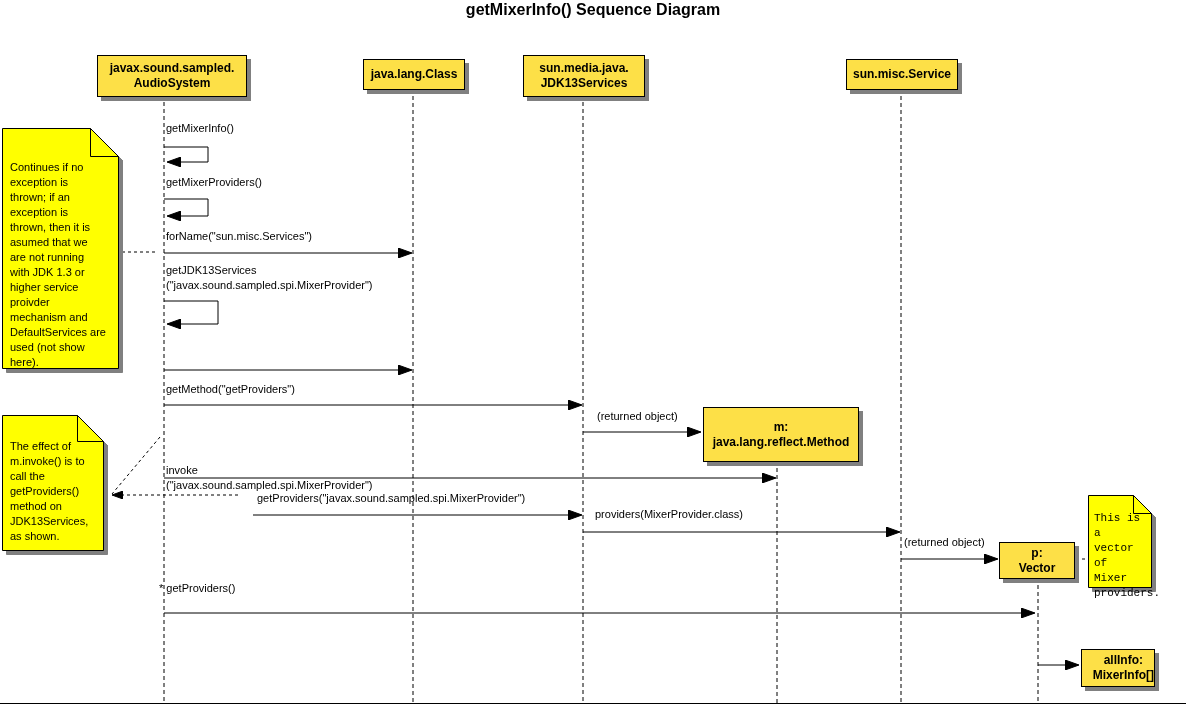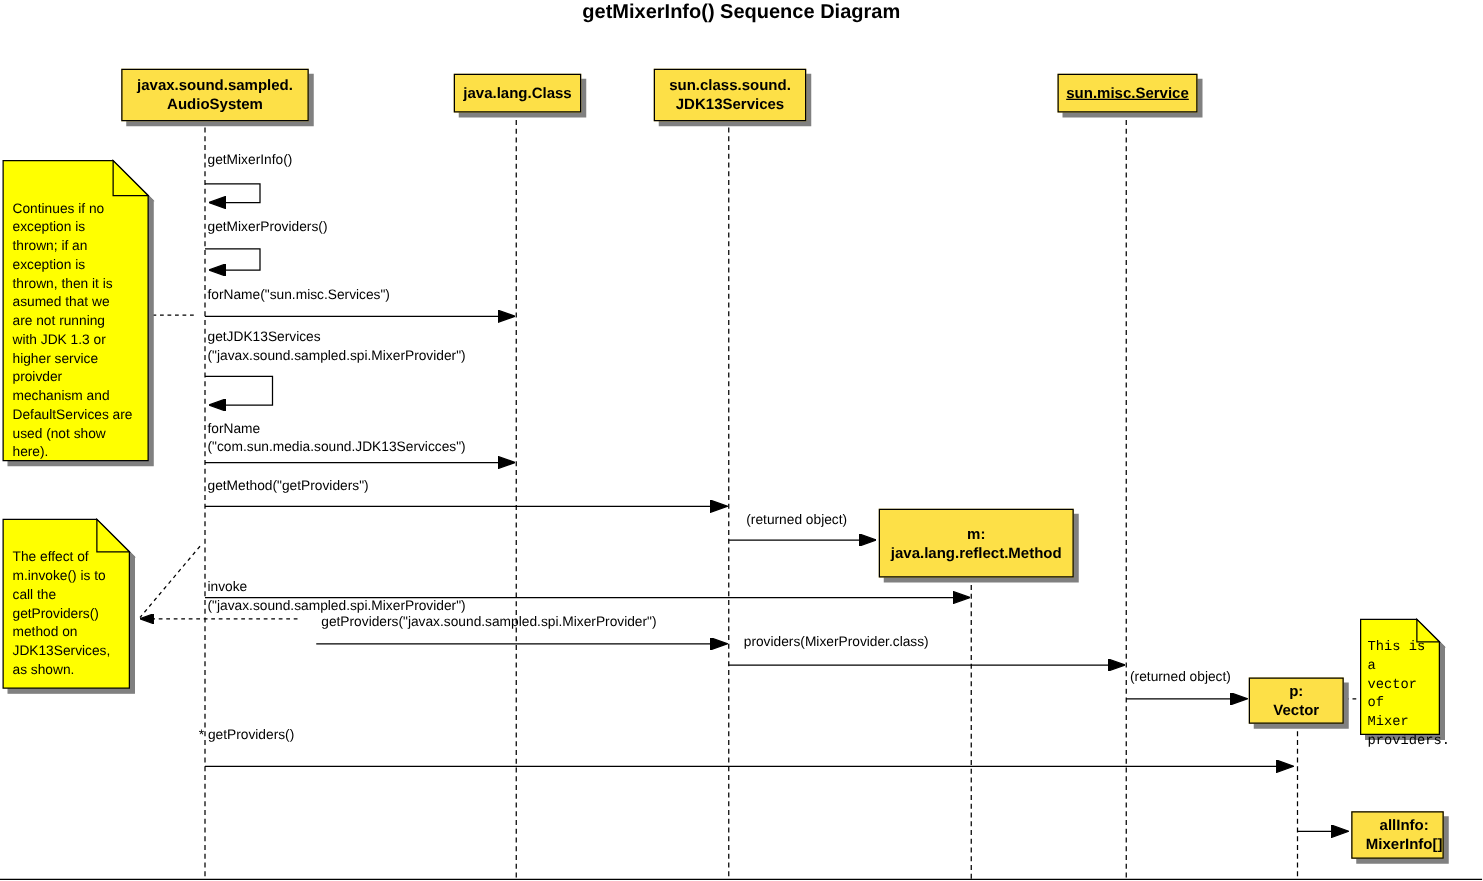--- a/index.html
+++ b/index.html
@@ -80,24 +80,24 @@
   </svg>
 
   <div class="pbox" style="left:97px;top:55px;width:148px;height:40px;">
     <span>javax.sound.sampled.
 AudioSystem</span>
   </div>
   <div class="pbox" style="left:363px;top:59px;width:100px;height:29px;">
     <span>java.lang.Class</span>
   </div>
   <div class="pbox" style="left:523px;top:55px;width:120px;height:40px;">
-    <span>sun.class.sound.
+    <span>sun.media.java.
 JDK13Services</span>
   </div>
-  <div class="pbox" style="left:846px;top:59px;width:110px;height:29px;text-decoration:underline;">
+  <div class="pbox" style="left:846px;top:59px;width:110px;height:29px;">
     <span>sun.misc.Service</span>
   </div>
 
   <div class="obox" style="left:703px;top:407px;width:154px;height:53px;">
     <span>m:
 java.lang.reflect.Method</span>
   </div>
   <div class="obox" style="left:999px;top:542px;width:74px;height:35px;">
     <span>p:
 Vector</span>
@@ -105,22 +105,20 @@
   <div class="obox" style="left:1081px;top:649px;width:72px;height:36px;justify-content:flex-end;">
     <span>allInfo:
 MixerInfo[]</span>
   </div>
 
   <div class="mlabel" style="left:166px;top:121px;">getMixerInfo()</div>
   <div class="mlabel" style="left:166px;top:175px;">getMixerProviders()</div>
   <div class="mlabel" style="left:166px;top:229px;">forName("sun.misc.Services")</div>
   <div class="mlabel" style="left:166px;top:263px;">getJDK13Services
 ("javax.sound.sampled.spi.MixerProvider")</div>
-  <div class="mlabel" style="left:166px;top:336px;">forName
-("com.sun.media.sound.JDK13Servicces")</div>
   <div class="mlabel" style="left:166px;top:382px;">getMethod("getProviders")</div>
   <div class="mlabel" style="left:597px;top:409px;">(returned object)</div>
   <div class="mlabel" style="left:166px;top:435px;margin-top:28px;">invoke
 ("javax.sound.sampled.spi.MixerProvider")</div>
   <div class="mlabel" style="left:257px;top:491px;">getProviders("javax.sound.sampled.spi.MixerProvider")</div>
   <div class="mlabel" style="left:595px;top:507px;">providers(MixerProvider.class)</div>
   <div class="mlabel" style="left:904px;top:535px;">(returned object)</div>
   <div class="mlabel" style="left:159px;top:581px;">* getProviders()</div>
 
   <div class="note" style="left:2px;top:128px;width:116px;height:240px;">

